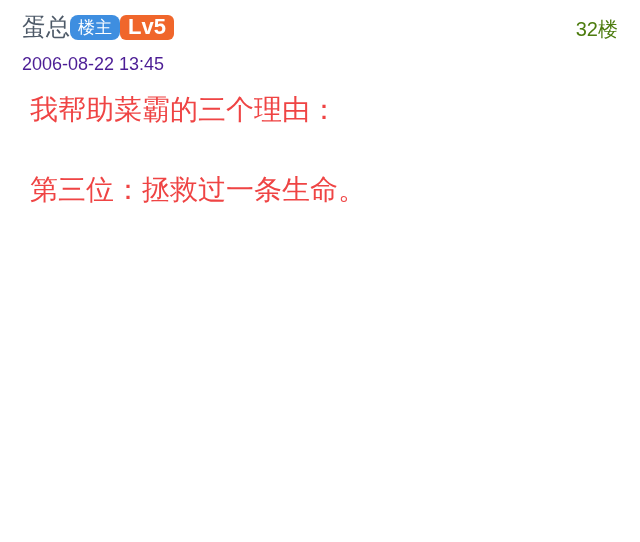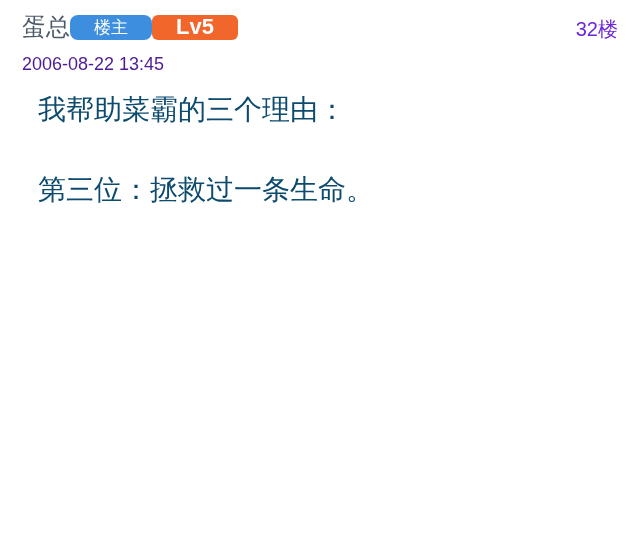--- a/index.html
+++ b/index.html
@@ -30,55 +30,55 @@
     font-weight: 500;
     color: #4e5a68;
     line-height: 28px;
     cursor: pointer;
   }
   .badge {
     display: inline-flex;
     align-items: center;
     justify-content: center;
     height: 25px;
-    padding: 0 24px;
+    padding: 0 8px;
     color: #ffffff;
     box-sizing: border-box;
   }
   .badge-host {
     background: #3e8ee0;
     border-radius: 8px;
     font-size: 17px;
   }
   .badge-level {
     background: #f0662b;
     border-radius: 6px;
     font-size: 22px;
     font-weight: bold;
   }
   .floor-label {
     font-size: 20px;
-    color: #6d28d9;
+    color: #4d7c0f;
     line-height: 28px;
     margin-top: 2px;
   }
   .timestamp {
     margin-top: 11px;
     font-size: 18px;
     color: #4c1d95;
     line-height: 20px;
   }
   .post-body {
     margin-top: 10px;
   }
   .post-body p {
-    margin: 0 0 28px 16px;
+    margin: 0 0 28px 8px;
     font-size: 28px;
     line-height: 52px;
-    color: #0c4a6e;
+    color: #ef4444;
     letter-spacing: 0px;
     word-break: break-all;
   }
 </style>
 </head>
 <body>
 
 <div class="post">
 
   <div class="post-header">

